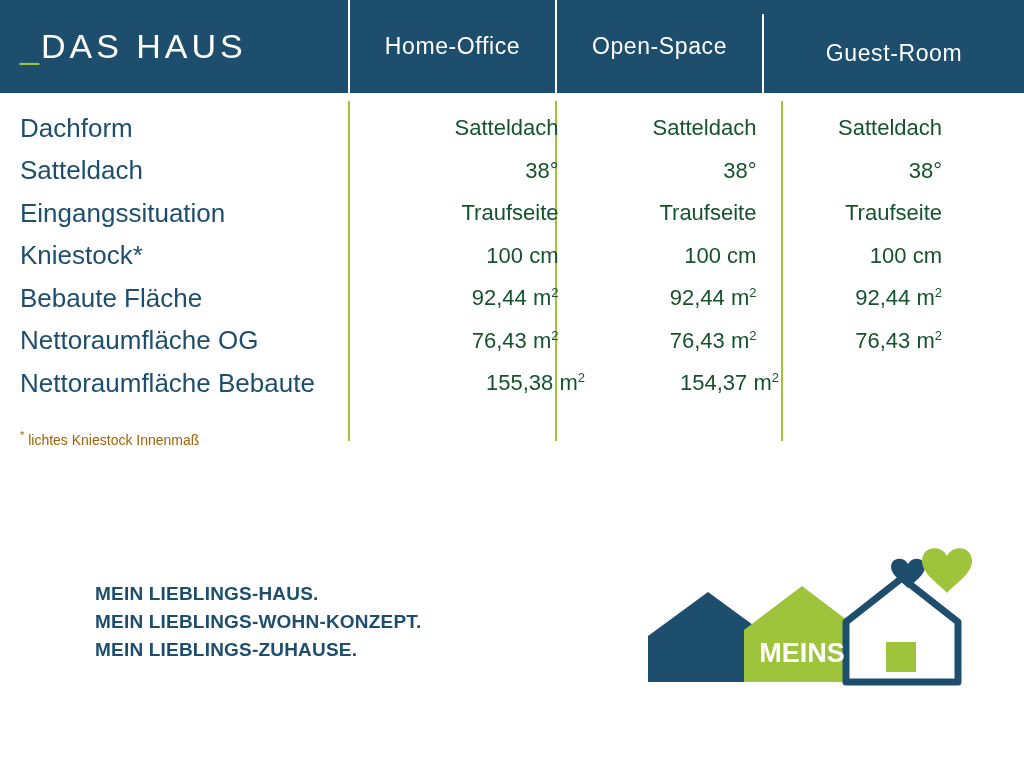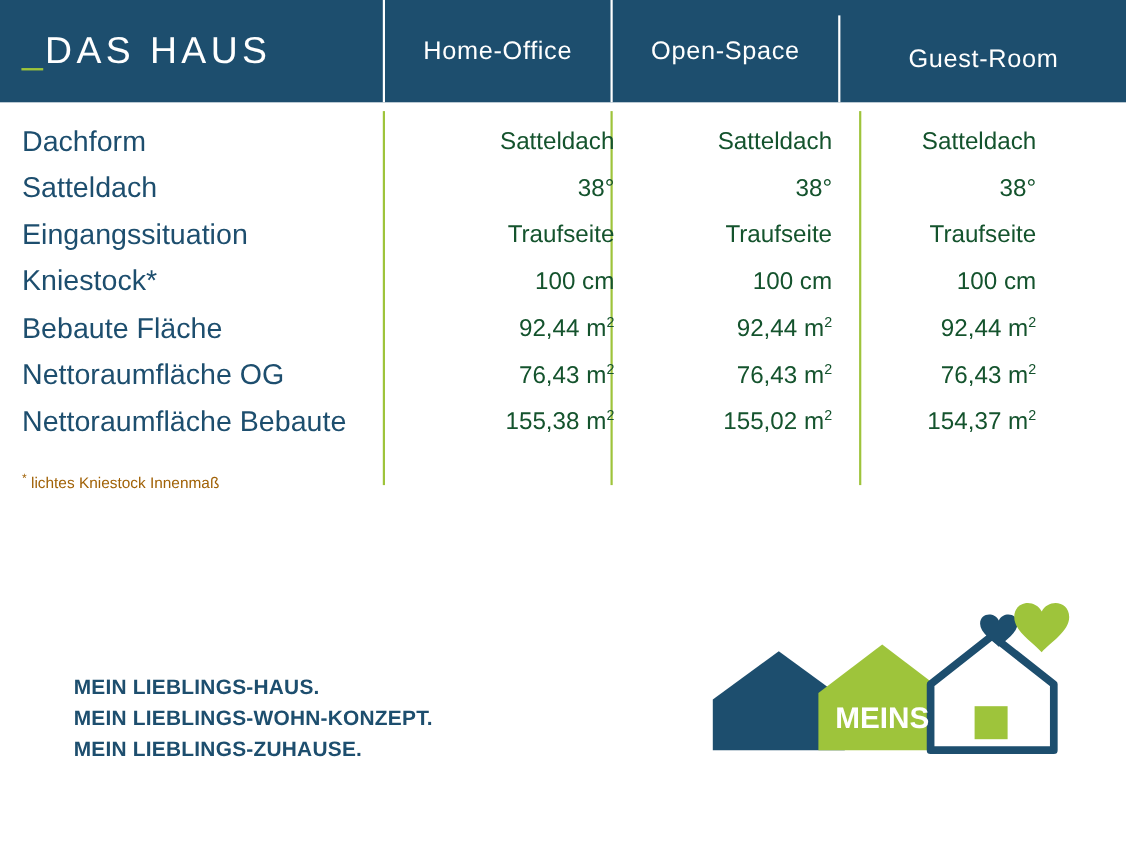--- a/index.html
+++ b/index.html
@@ -124,23 +124,24 @@
   }
   .footnote sup {
     font-size: 11px;
     vertical-align: super;
   }
 
   
   .claim {
     position: absolute;
     left: 48px;
-    top: 612px;
-    display: flex;
-    align-items: center;
+    top: 580px;
+    display: flex;
+    align-items: center;
+    gap: 28px;
   }
   .claim-bar {
     width: 5px;
     background: #9ec43b;
     margin-right: 14px;
   }
   .claim-lines {
     display: flex;
     flex-direction: column;
     justify-content: center;
@@ -225,21 +226,20 @@
     <div class="row">
       <div class="cell-label">Nettoraumfläche OG</div>
       <div class="cell-value"><span>76,43 m</span><sup>2</sup></div>
       <div class="cell-value"><span>76,43 m</span><sup>2</sup></div>
       <div class="cell-value last"><span>76,43 m</span><sup>2</sup></div>
     </div>
 
     <div class="row">
       <div class="cell-label">Nettoraumfläche Bebaute</div>
       <div class="cell-value"><span>155,38 m</span><sup>2</sup></div>
-      <div class="cell-value"><span>155,02 m</span><sup>2</sup></div>
       <div class="cell-value last"><span>154,37 m</span><sup>2</sup></div>
     </div>
 
     <div class="footnote">
       <sup>*</sup><span> lichtes Kniestock Innenmaß</span>
     </div>
   </div>
 
   <div class="claim">
     <div class="claim-bar"></div>

